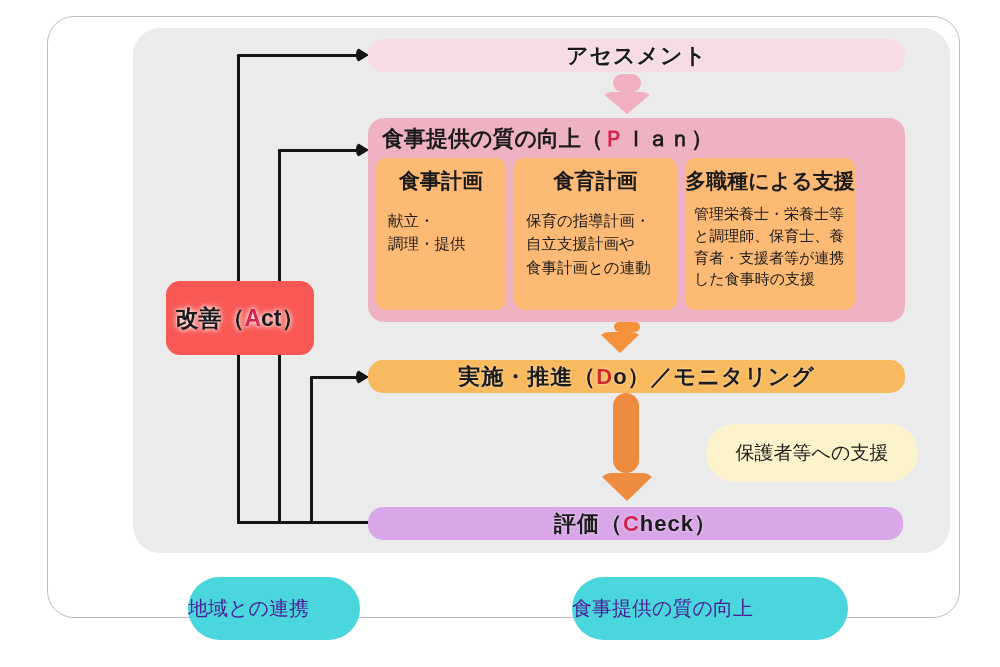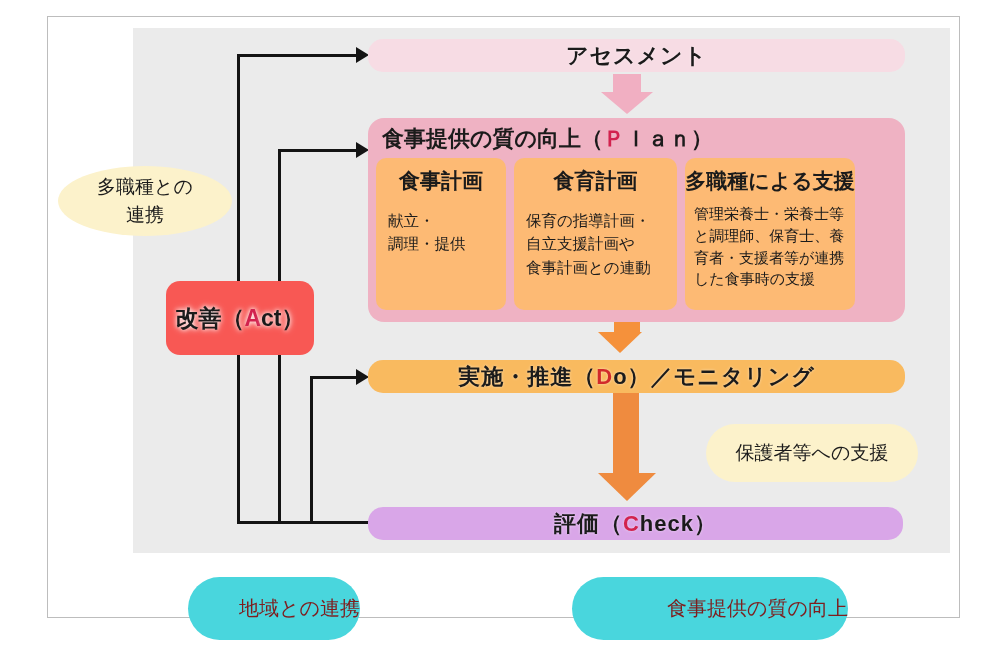--- a/index.html
+++ b/index.html
@@ -1,15 +1,15 @@
 <!DOCTYPE html>
 <html><head>
 <meta charset="utf-8">
 <style>
-  * { margin:0; padding:0; box-sizing:border-box; }
+  * { margin:0; padding:0; box-sizing:border-box;border-radius:27px; }
   html,body { width:1000px; height:667px; background:#fff; overflow:hidden;
     font-family:"Liberation Sans","DejaVu Sans",sans-serif; color:#1b1b1b; }
   .abs { position:absolute; }
   #canvas { position:relative; width:1000px; height:667px; background:#ffffff; }
 
   .border-rect { left:47px; top:16px; width:913px; height:602px;
     border:1px solid #bdbdbd; z-index:0; }
   .gray-panel { left:133px; top:28px; width:817px; height:525px;
     background:#ebebeb; z-index:0; }
 
@@ -69,22 +69,22 @@
     border-radius:14px; display:flex; align-items:center; justify-content:center;
     font-weight:bold; font-size:23px; z-index:4;
     text-shadow:0 0 4px rgba(255,255,255,.95), 0 0 7px rgba(255,255,255,.8); }
 
   .note { background:#fcf2cb; display:flex; align-items:center; justify-content:center;
     font-size:19px; line-height:1.45; text-align:center; z-index:4;
     white-space:pre-line; }
   .note-multi { left:58px; top:166px; width:174px; height:70px; border-radius:50%; }
   .note-guardian { left:706px; top:424px; width:212px; height:58px; border-radius:29px; }
 
-  .pill { background:#49d6dd; display:flex; align-items:center; justify-content:flex-end;
-    font-size:20px; color:#7f1d1d; border-radius:32px; z-index:4; }
+  .pill { background:#49d6dd; display:flex; align-items:center; justify-content:flex-start;
+    font-size:20px; color:#4c1d95; border-radius:32px; z-index:4; }
   .pill-region  { left:188px; top:577px; width:172px; height:63px; }
   .pill-quality { left:572px; top:577px; width:276px; height:63px; }
 </style>
 </head>
 <body>
 
 <div id="canvas">
 
   <div class="abs border-rect"></div>
   <div class="abs gray-panel"></div>
@@ -145,24 +145,20 @@
       <span class="accent-p">C</span>
       <span>heck）</span>
   </div>
 
   <div class="abs act-box">
     <span>改善（</span>
       <span class="accent-p">A</span>
       <span>ct）</span>
   </div>
 
-  <div class="abs note note-multi">
-    <span>多職種との
-連携</span>
-  </div>
   <div class="abs note note-guardian">
     <span>保護者等への支援</span>
   </div>
 
   <div class="abs pill pill-region">
     <span>地域との連携</span>
   </div>
   <div class="abs pill pill-quality">
     <span>食事提供の質の向上</span>
   </div>

